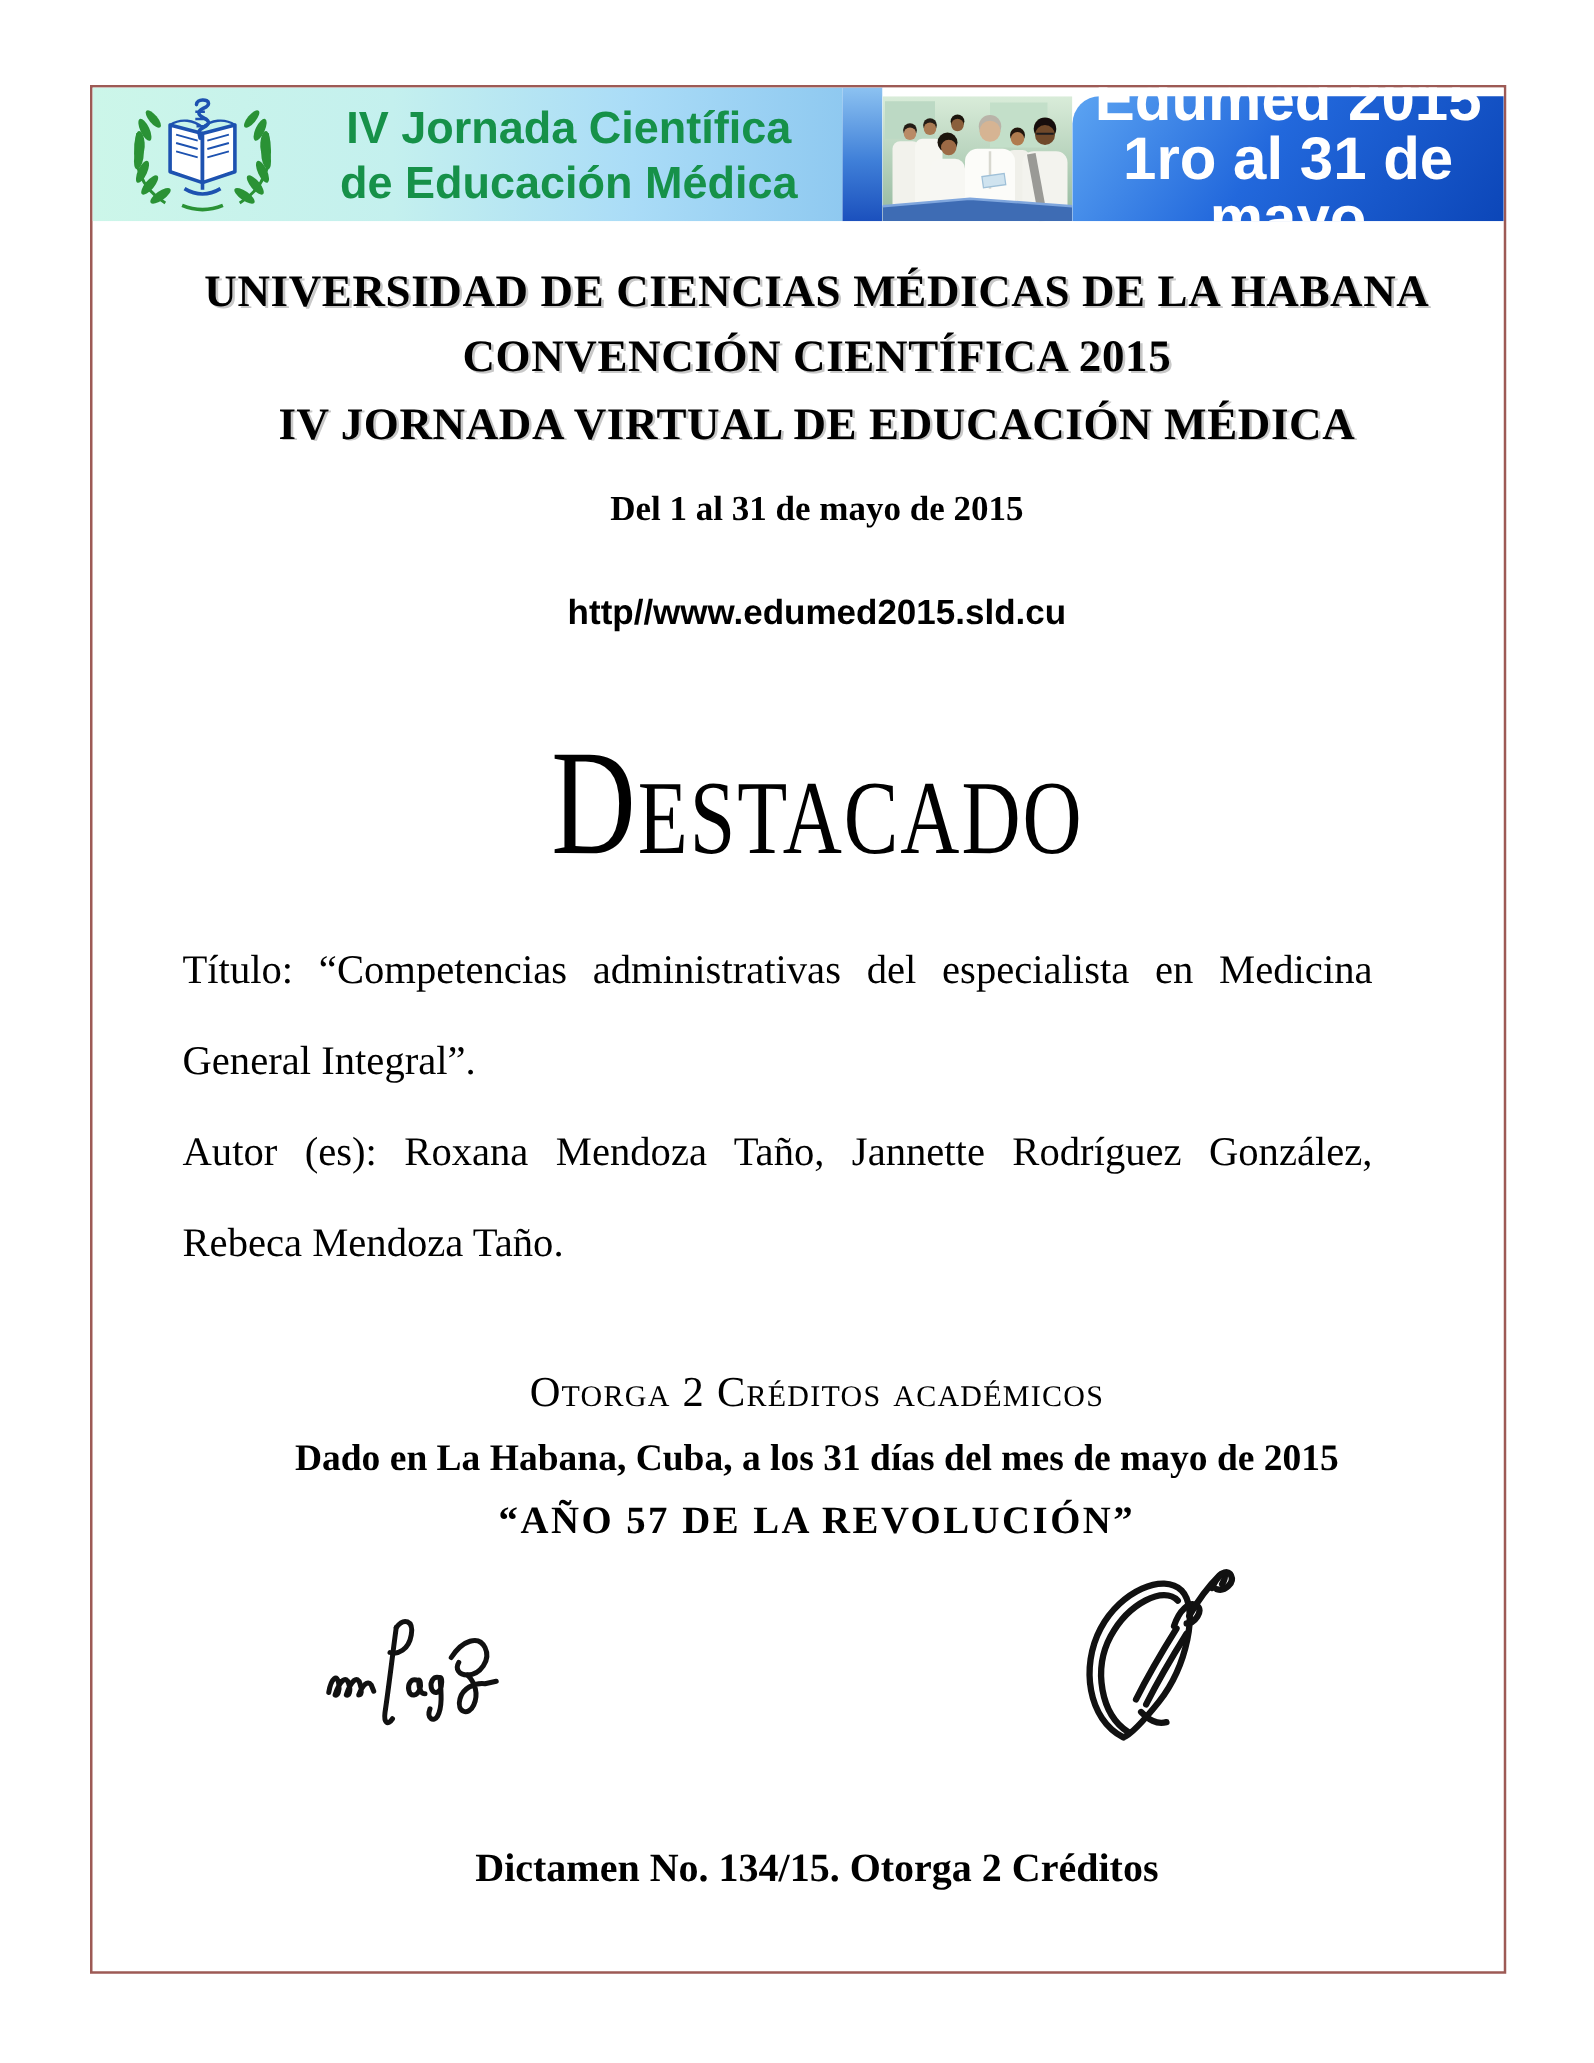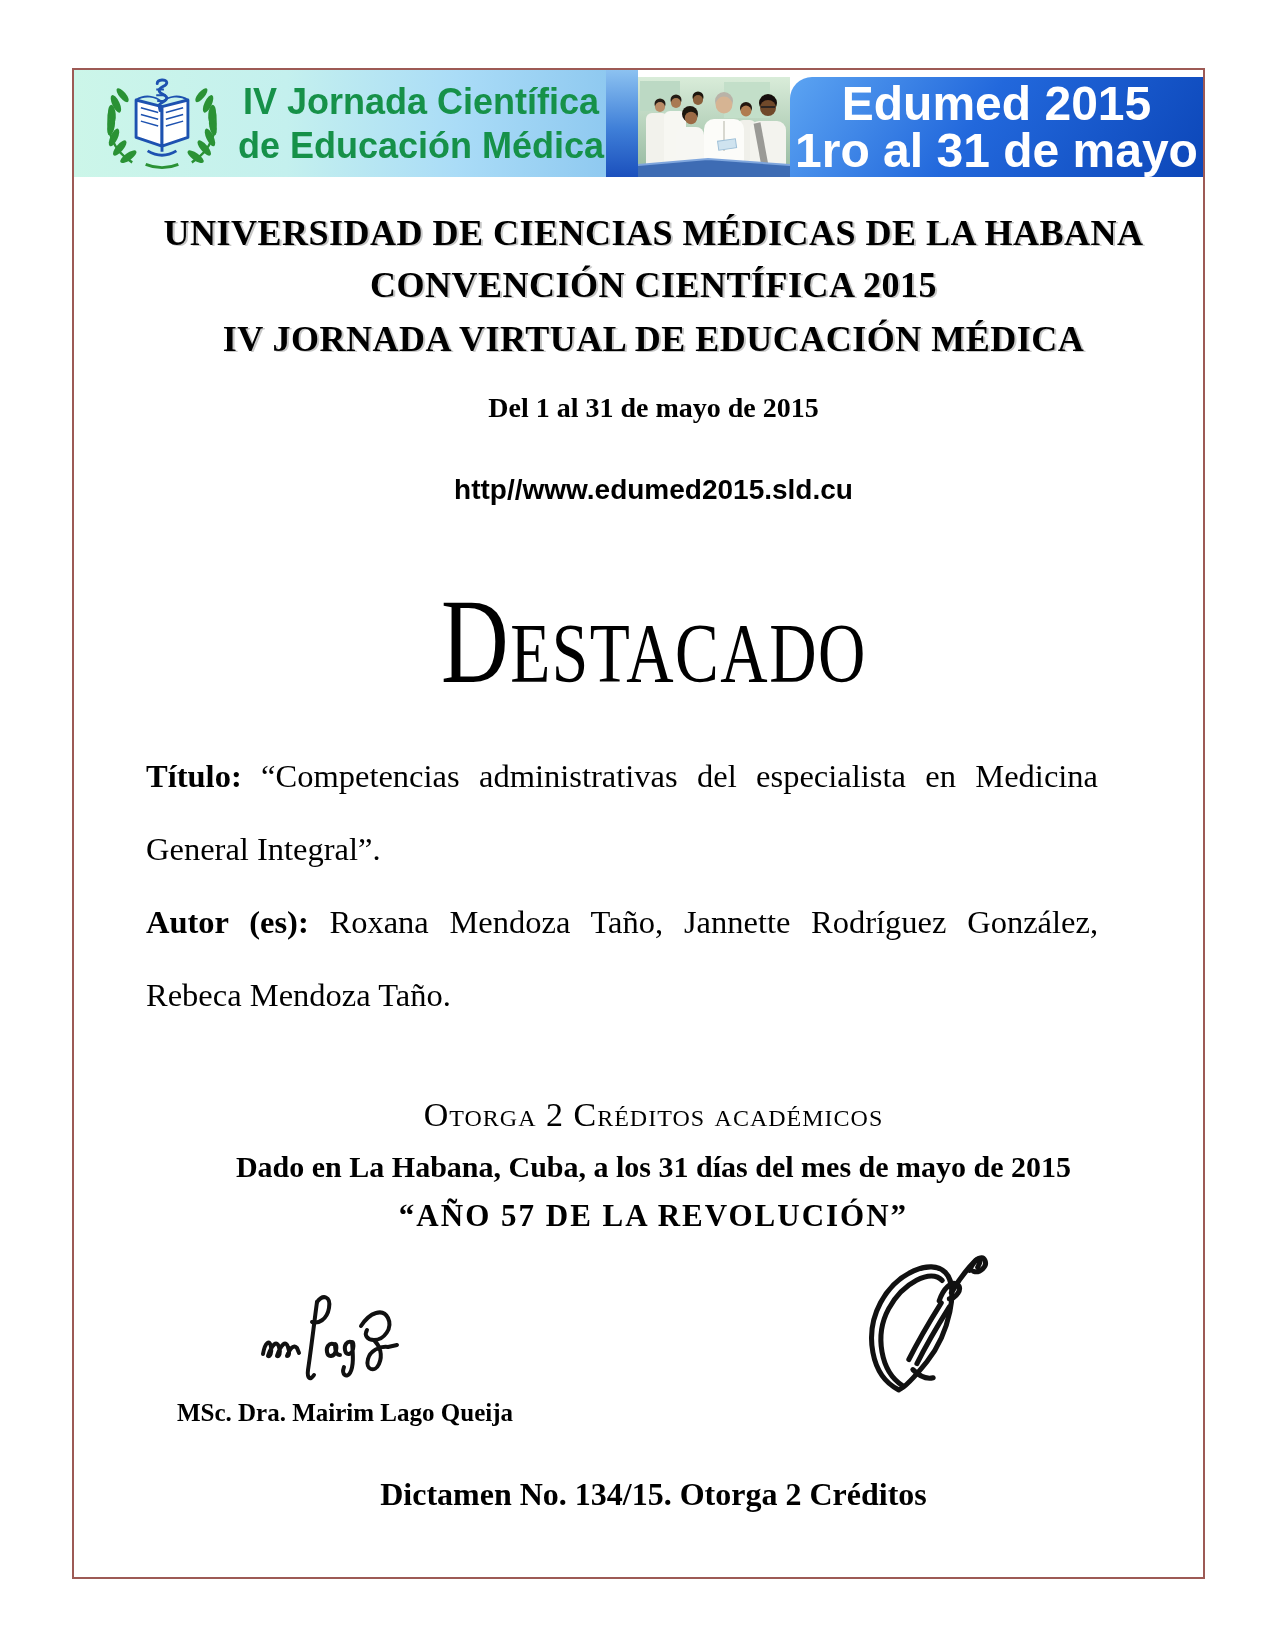--- a/index.html
+++ b/index.html
@@ -5,21 +5,21 @@
   html,body { margin:0; padding:0; background:#ffffff; }
   .page { position:relative; width:1275px; height:1650px; background:#ffffff;
           font-family:"Liberation Serif", serif; color:#000; overflow:hidden; }
 
   .frame { position:absolute; left:72px; top:68px; width:1129px; height:1507px;
            border:2px solid #9d5a55; }
 
   
   .banner { position:absolute; left:74px; top:70px; width:1129px; height:107px;
             display:flex; overflow:hidden; }
-  .banner-left { width:532px; display:flex; align-items:center;
+  .banner-left { width:600px; display:flex; align-items:center;
     background:linear-gradient(90deg,#ccf6e9 0%,#c4f0ee 40%,#aadcf7 72%,#8fc9f0 100%); }
   .logo-svg { width:148px; height:96px; margin-left:14px; flex:0 0 auto; }
   .banner-left-text { flex:1; text-align:center;
     font-family:"Liberation Sans", sans-serif; font-weight:bold;
     font-size:36px; line-height:44px; color:#169149; }
   .banner-strip { width:32px;
     background:linear-gradient(180deg,#8cc2f1 0%,#3f7fd8 55%,#1b50bd 100%); }
   .banner-photo { width:152px; background:#fff; padding-top:7px; box-sizing:border-box; }
   .banner-photo svg { display:block; width:152px; height:100px; }
   .banner-right { flex:1; background:#fff; padding-top:7px; box-sizing:border-box; }
@@ -39,21 +39,21 @@
   .url-line  { top:474px; font-family:"Liberation Sans", sans-serif; font-weight:bold; font-size:28px; }
 
   .destacado { top:582px; }
   .destacado span { display:inline-block; font-size:120px; line-height:1;
     font-variant:small-caps; letter-spacing:2px; transform:scaleX(0.78); }
 
   
   .paras { position:absolute; left:146px; top:740px; width:952px;
            font-size:32.5px; line-height:73px; text-align:justify; }
   .paras p { margin:0; }
-  .plabel { font-weight:bold; }
+  .plabel { font-weight:normal; }
 
   .credits { top:1096px; font-size:34px; font-variant:small-caps; letter-spacing:1px; }
   .dado    { top:1150px; font-size:30px; font-weight:bold; }
   .anio    { top:1198px; font-size:31px; font-weight:bold; letter-spacing:2px; }
 
   
   .sig-left  { position:absolute; left:256px; top:1292px; width:162px; height:96px; }
   .sig-right { position:absolute; left:846px; top:1240px; width:152px; height:160px; }
   .sig-left svg, .sig-right svg { width:100%; height:100%; }
 
@@ -209,18 +209,17 @@
       <path d="M62,118 C72,98 84,78 94,62"></path>
       <path d="M70,122 C80,102 92,82 102,66"></path>
       <path d="M92,60 C96,48 104,40 110,44 C116,48 108,58 102,58"></path>
       <path d="M104,52 C112,38 122,26 128,20 C132,16 134,20 130,27"></path>
       <path d="M122,30 C126,20 134,14 137,20 C140,26 132,33 126,31"></path>
       <path d="M66,128 C72,134 78,138 86,136"></path>
     </svg>
   </div>
 
   <div class="cap cap-left">
-    <div>MSc. Dra. Mairim Lago Queija</div>
   </div>
 
   <div class="cline footer">Dictamen No. 134/15. Otorga 2 Créditos</div>
 
 </div>
 
 </body></html>

